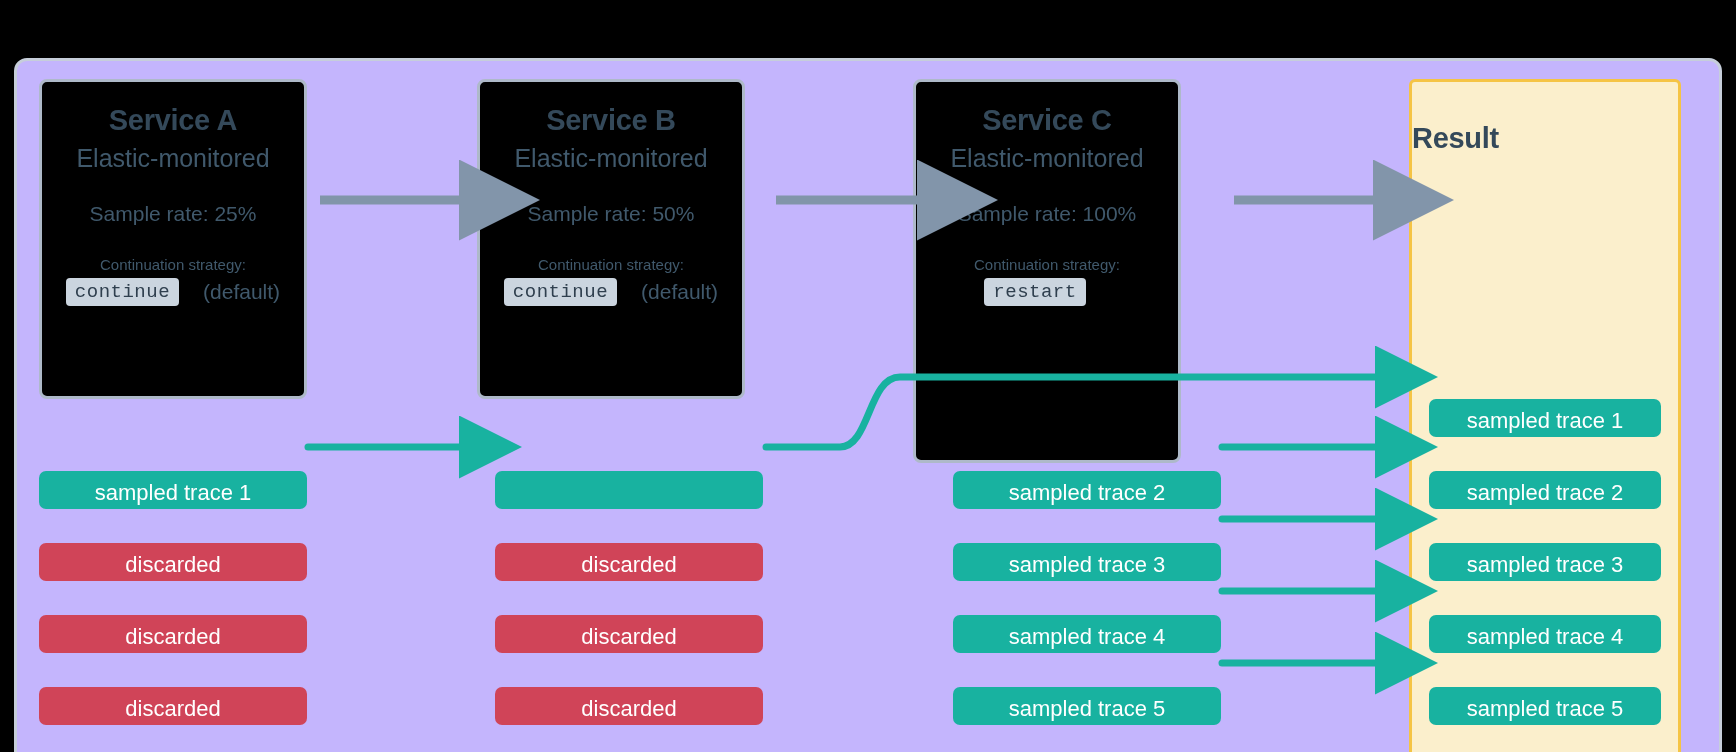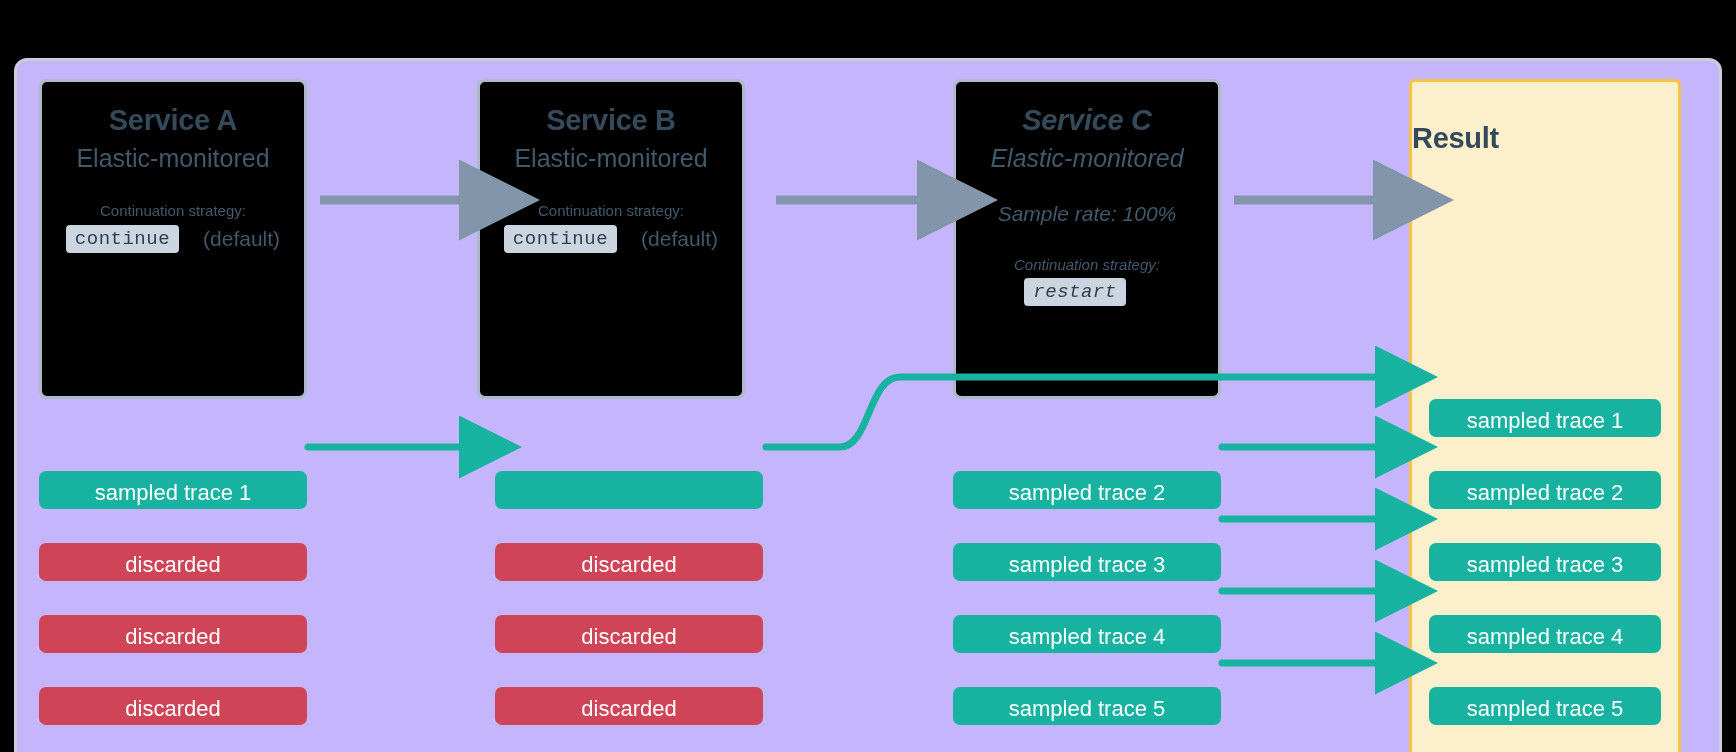--- a/index.html
+++ b/index.html
@@ -111,38 +111,40 @@
   }
 </style>
 </head>
 <body>
 
 <div id="canvas">
 
   <div class="svc" style="left:22px; top:18px; width:268px; height:320px;">
     <div class="svc-title">Service A</div>
     <div class="svc-sub">Elastic-monitored</div>
+    <div class="svc-rate">Sample rate: 25%</div>
     <div class="svc-strat-label">Continuation strategy:</div>
     <div class="svc-strat-row">
       <span class="code">continue</span>
       <span>(default)</span>
     </div>
   </div>
 
   <div class="svc" style="left:460px; top:18px; width:268px; height:320px;">
     <div class="svc-title">Service B</div>
     <div class="svc-sub">Elastic-monitored</div>
+    <div class="svc-rate">Sample rate: 50%</div>
     <div class="svc-strat-label">Continuation strategy:</div>
     <div class="svc-strat-row">
       <span class="code">continue</span>
       <span>(default)</span>
     </div>
   </div>
 
-  <div class="svc" style="left:936px; top:18px; width:268px; height:320px;font-style:italic;">
+  <div class="svc" style="left:896px; top:18px; width:268px; height:384px;">
     <div class="svc-title">Service C</div>
     <div class="svc-sub">Elastic-monitored</div>
     <div class="svc-rate">Sample rate: 100%</div>
     <div class="svc-strat-label">Continuation strategy:</div>
     <div class="svc-strat-row">
       <span class="code">restart</span>
       <span></span>
     </div>
   </div>
 

